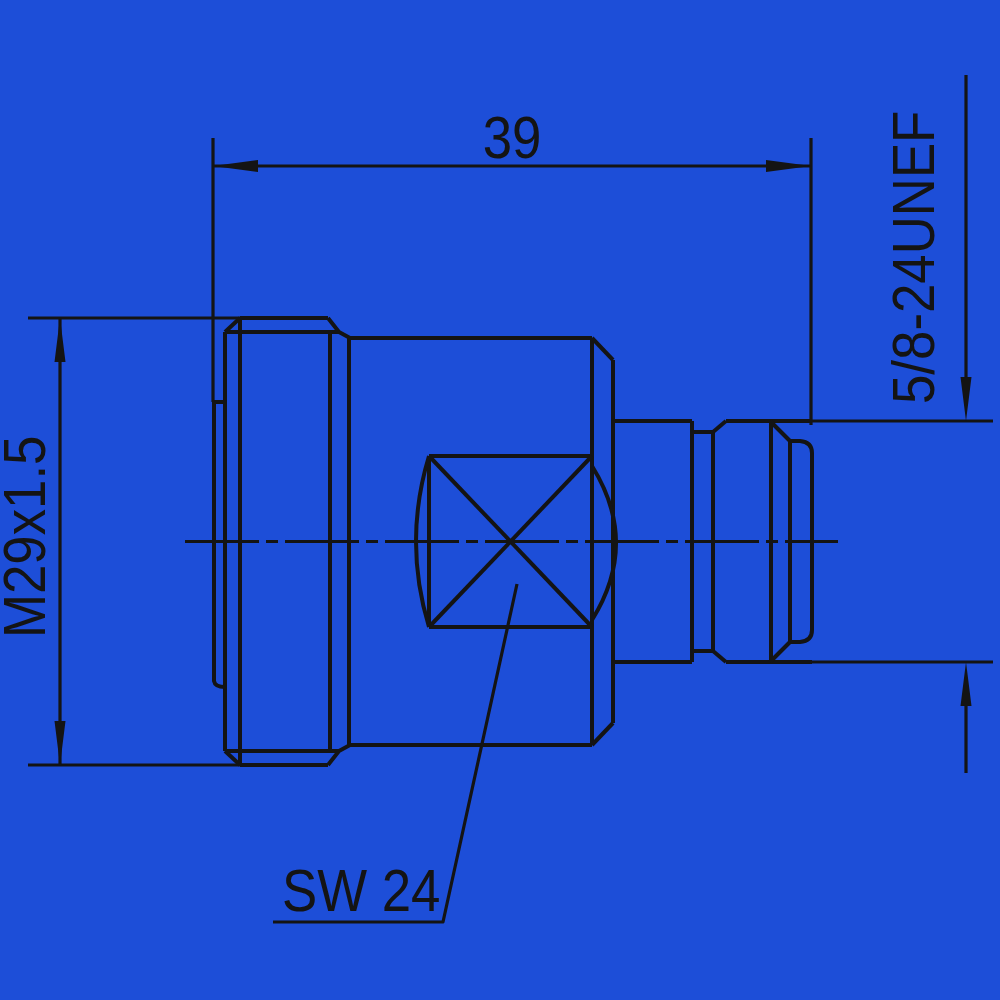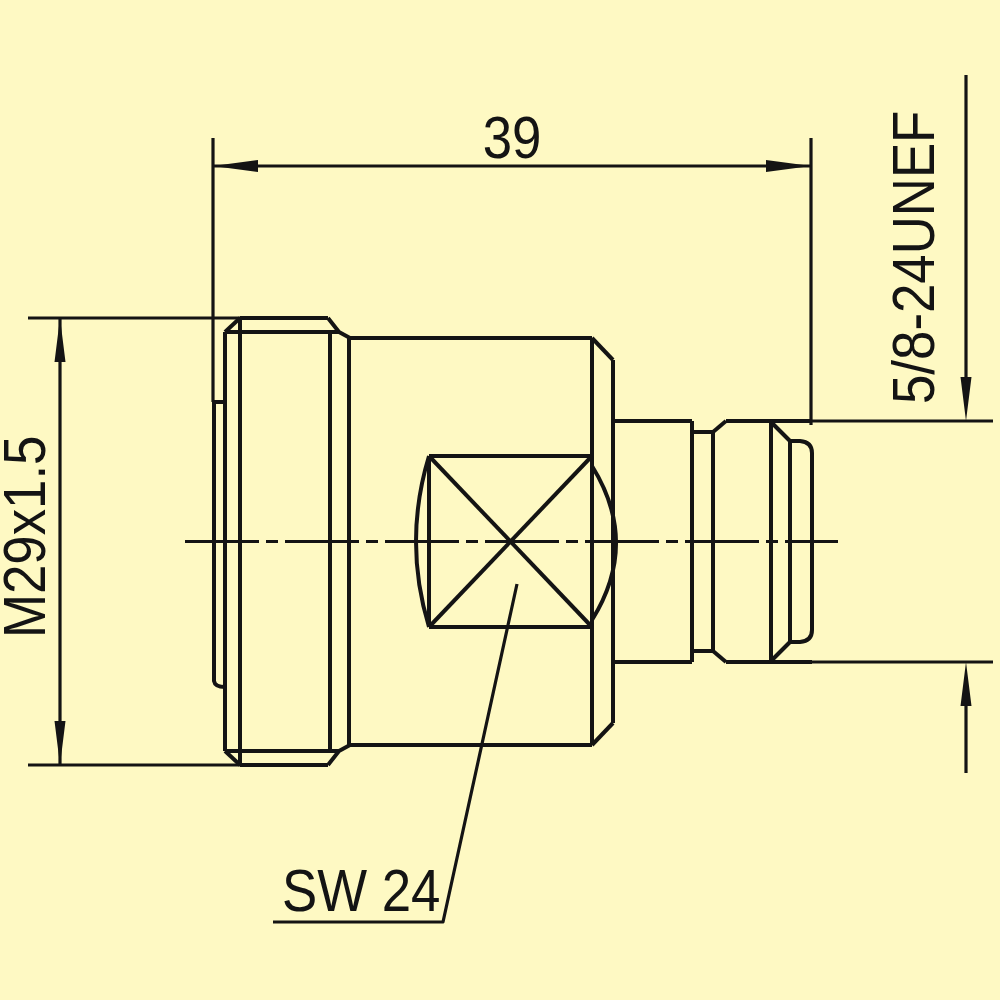--- a/index.html
+++ b/index.html
@@ -4,21 +4,21 @@
 <style>
   html, body {
     margin: 0;
     padding: 0;
     background: #ffffff;
   }
   .stage {
     position: relative;
     width: 1000px;
     height: 1000px;
-    background: #fef9c3;
+    background: #1d4ed8;
     overflow: hidden;
   }
   svg { display: block; }
   .outline {
     fill: none;
     stroke: #141414;
     stroke-width: 4;
     stroke-linejoin: round;
     stroke-linecap: butt;
   }

